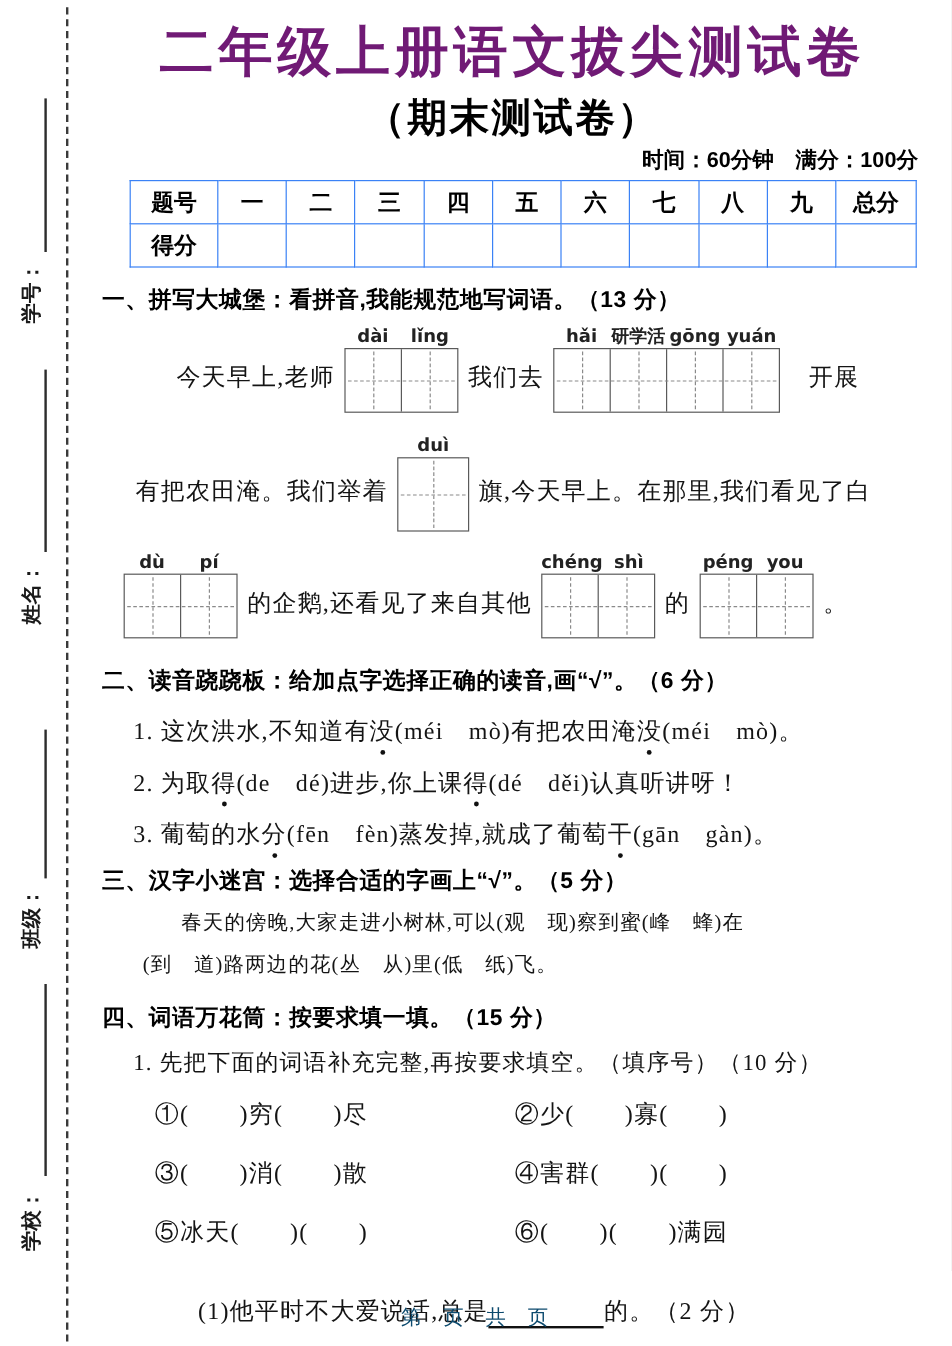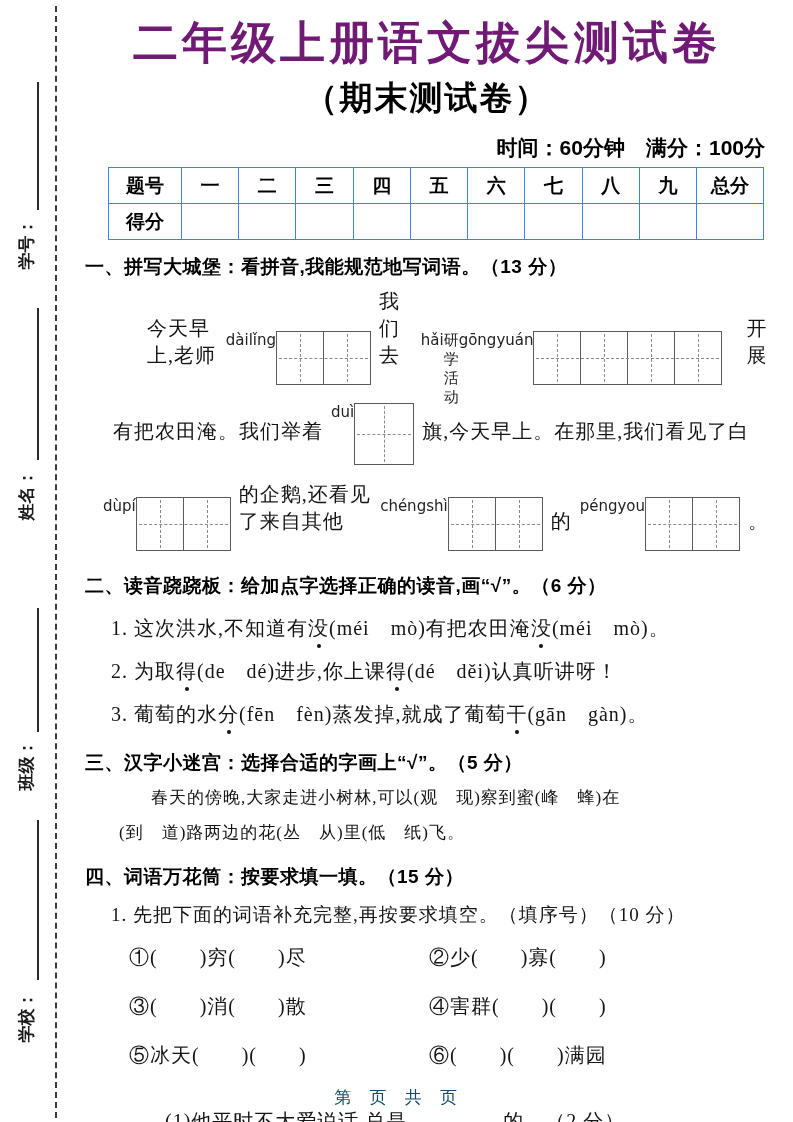--- a/index.html
+++ b/index.html
@@ -15,39 +15,39 @@
     border-left:2px solid #2c2c2c; }
   .side-label { position:absolute; left:26px; white-space:nowrap;
     font-size:17px; font-weight:bold; color:#1a1a1a;
     transform:translate(-50%,-50%) rotate(-90deg); }
   
   .main { position:absolute; left:85px; top:16px; width:684px; }
   .title { text-align:center; font-size:45px; font-weight:bold;
     letter-spacing:4px; line-height:1.2; color:#701a75; }
   .subtitle { text-align:center; font-size:33px; font-weight:bold;
     letter-spacing:2px; margin-top:6px; color:#000; }
-  .time-info { text-align:right; font-size:21px; font-weight:bold;
-    margin-top:13px; padding-right:4px; color:#000; }
+  .time-info { text-align:right; font-size:18px; font-weight:bold;
+    margin-top:0; padding-right:4px; color:#000; }
   
   table.score { border-collapse:collapse; table-layout:fixed;
     width:656px; margin:5px 0 0 23px; }
   table.score td { border:1px solid #3b82f6; text-align:center;
     font-size:19px; font-weight:bold; height:33px; color:#000; }
   table.score td.qcol { width:70px; }
   table.score td.tcol { width:64px; }
   
   .sec-h { font-size:19px; font-weight:bold; color:#000; margin-top:14px;
     letter-spacing:0.5px; }
   
   .kt { font-family:"Liberation Serif", serif; font-size:20px;
     letter-spacing:1px; color:#141414; white-space:pre-wrap; }
   
   .pline { display:flex; align-items:flex-end; }
   .pline .kt { padding-bottom:16px; }
-  .gu { display:inline-flex; flex-direction:row; }
+  .gu { display:inline-flex; flex-direction:column;font-weight:bold; }
   .py-row { display:flex; font-size:15px; color:#222; height:19px;
     font-family:"DejaVu Sans", sans-serif; }
   .py-row span { flex:1; text-align:center; }
   .tzg { display:flex; border:1.5px solid #5a5a5a; position:relative;
     background:#fff; }
   .tzg .c { width:46px; height:52px; border-right:1.5px solid #5a5a5a;
     position:relative; }
   .tzg .c:last-child { border-right:none; }
   .tzg .c::before { content:""; position:absolute; top:2px; bottom:2px;
     left:50%; border-left:1px dashed #8a8a8a; }
@@ -206,21 +206,21 @@
       </span>
       <span class="kt">。</span>
     </div>
 
     <div class="sec-h" style="margin-top:22px;">二、读音跷跷板：给加点字选择正确的读音,画“√”。（6 分）</div>
 
     <div class="s2-item kt"><span>1. 这次洪水,不知道有</span><span class="du">没</span><span>(méi　mò)有把农田淹</span><span class="du">没</span><span>(méi　mò)。</span></div>
     <div class="s2-item kt"><span>2. 为取</span><span class="du">得</span><span>(de　dé)进步,你上课</span><span class="du">得</span><span>(dé　děi)认真听讲呀！</span></div>
     <div class="s2-item kt"><span>3. 葡萄的水</span><span class="du">分</span><span>(fēn　fèn)蒸发掉,就成了葡萄</span><span class="du">干</span><span>(gān　gàn)。</span></div>
 
-    <div class="sec-h" style="margin-top:22px;">三、汉字小迷宫：选择合适的字画上“√”。（5 分）</div>
+    <div class="sec-h" style="margin-top:12px;">三、汉字小迷宫：选择合适的字画上“√”。（5 分）</div>
     <div class="s3-line first kt">春天的傍晚,大家走进小树林,可以(观　现)察到蜜(峰　蜂)在</div>
     <div class="s3-line kt">(到　道)路两边的花(丛　从)里(低　纸)飞。</div>
 
     <div class="sec-h" style="margin-top:20px;">四、词语万花筒：按要求填一填。（15 分）</div>
     <div class="s4-item kt" style="font-size:19px;">1. 先把下面的词语补充完整,再按要求填空。（填序号）（10 分）</div>
 
     <div class="s4-grid kt">
       <div>①(　　)穷(　　)尽</div>
       <div>②少(　　)寡(　　)</div>
       <div>③(　　)消(　　)散</div>

